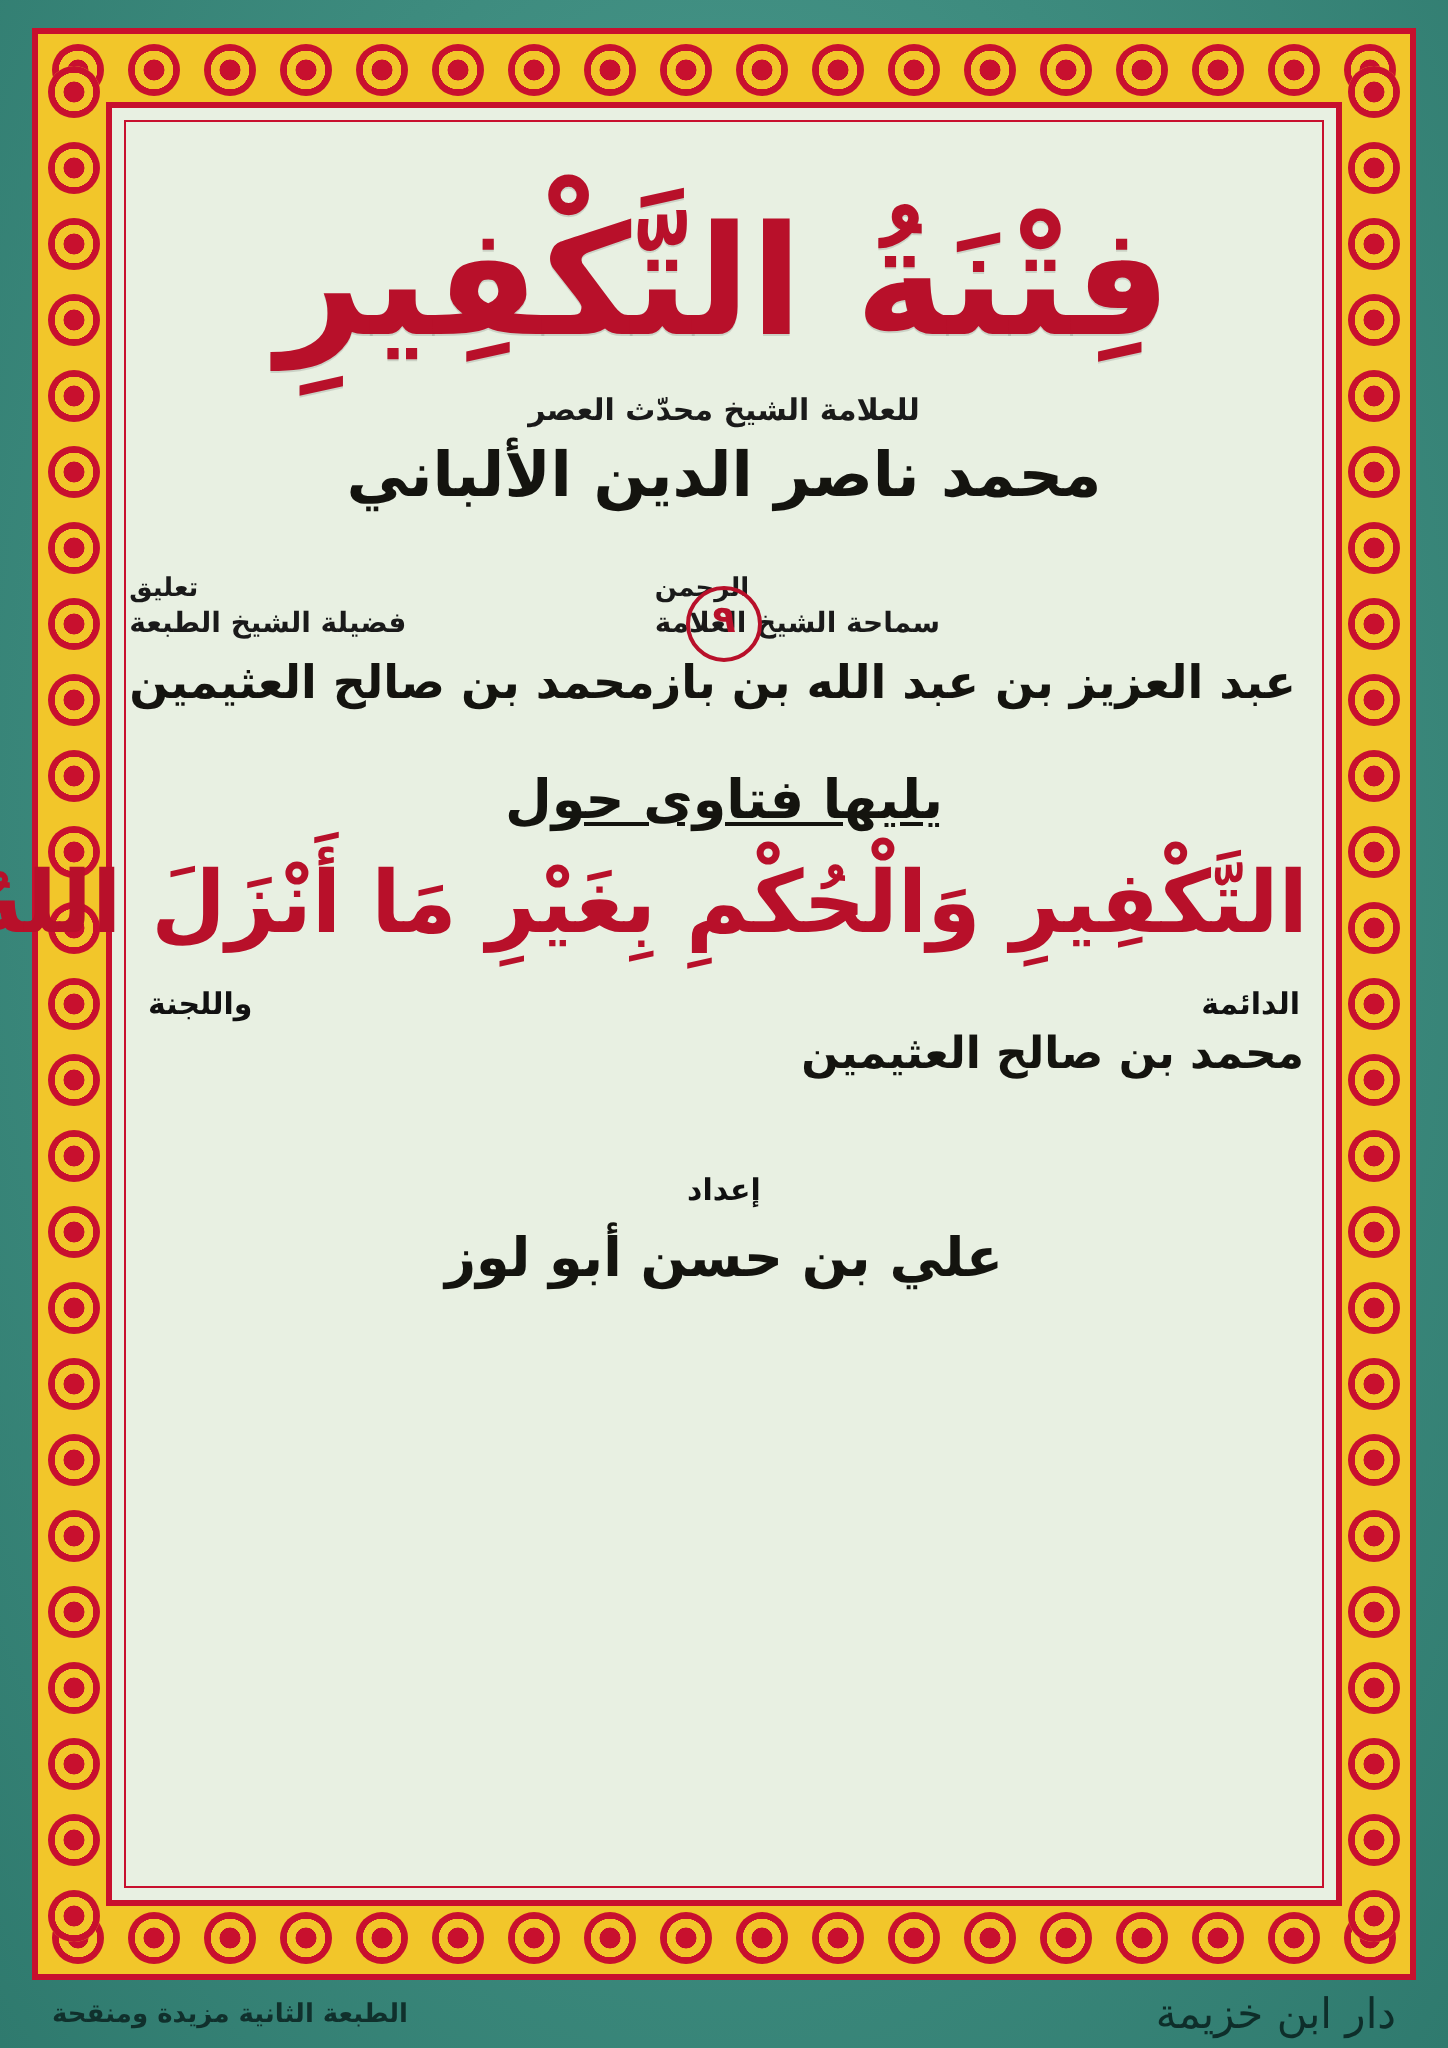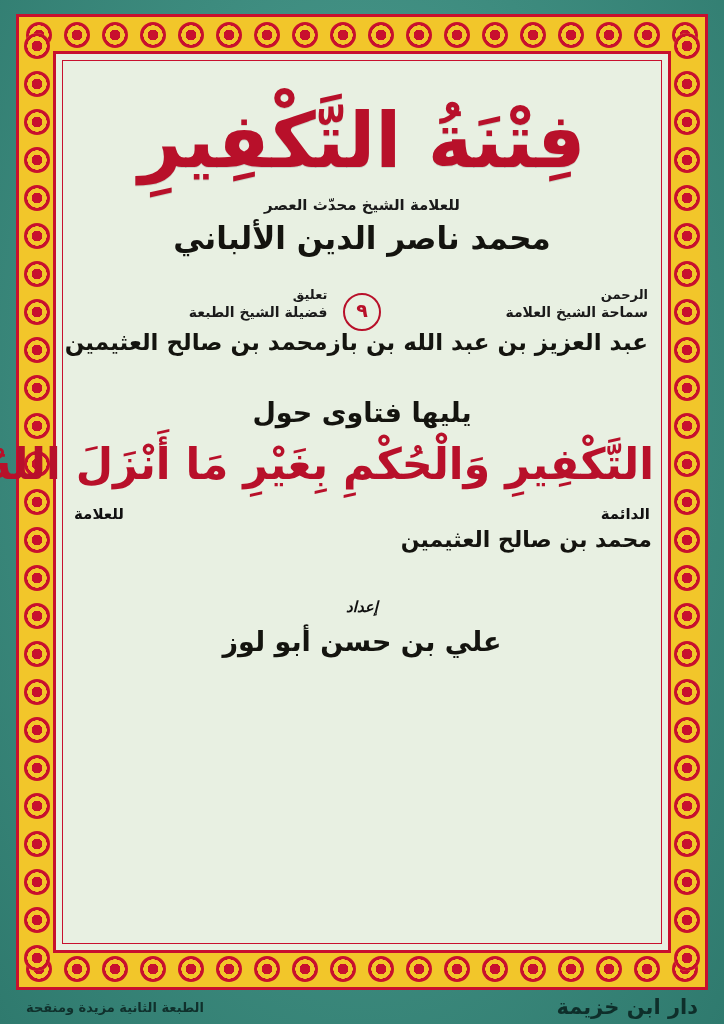--- a/index.html
+++ b/index.html
@@ -108,21 +108,21 @@
     display: flex;
     flex-direction: row;
     justify-content: space-between;
     align-items: flex-start;
     margin-top: 30px;
     position: relative;
     padding: 0 6px;
   }
   .endorse-col {
     flex: 1 1 0;
-    text-align: right;
+    text-align: left;
   }
   .endorse-kicker {
     font-size: 13px;
     font-weight: bold;
     color: #1a1a1a;
   }
   .endorse-role {
     font-size: 14px;
     font-weight: bold;
     color: #1a1a1a;
@@ -150,21 +150,22 @@
     font-size: 19px;
     font-weight: bold;
     line-height: 31px;
     text-align: center;
   }
 
   .follows-line {
     font-size: 27px;
     font-weight: bold;
     color: #14140f;
-    margin-top: 40px;
+    margin-top: 28px;
+    text-decoration: underline;
   }
   .title-second {
     color: #b8102a;
     font-size: 43px;
     font-weight: bold;
     margin-top: 12px;
     line-height: 1.15;
     white-space: nowrap;
   }
 
@@ -197,21 +198,20 @@
     font-size: 16px;
     font-weight: bold;
     margin-top: 8px;
     color: #14140f;
   }
 
   .prep-kicker {
     font-size: 15px;
     font-weight: bold;
     margin-top: 46px;
-    font-style: italic;
   }
   .prep-name {
     font-size: 27px;
     font-weight: bold;
     margin-top: 10px;
     color: #14140f;
   }
 
   
   .bottom-strip {
@@ -227,21 +227,21 @@
     box-sizing: border-box;
     color: #123;
   }
   .edition-note {
     font-size: 13px;
     font-weight: bold;
     color: #10302c;
   }
   .publisher {
     font-size: 21px;
-    font-weight: bold;
+    font-weight: normal;
     color: #0e2e2a;
   }
 </style>
 </head>
 <body>
 
 <div class="page">
 
   <div class="frame">
     <div class="frame-inner-band">
@@ -359,21 +359,21 @@
 
       <div class="seal">٩</div>
     </div>
 
     <div class="follows-line">يليها فتاوى حول</div>
 
     <div class="title-second">التَّكْفِيرِ وَالْحُكْمِ بِغَيْرِ مَا أَنْزَلَ اللهُ</div>
 
     <div class="byline-row">
       <div class="byline-kicker">الدائمة</div>
-      <div class="byline-kicker">للعلامة</div>
+      <div class="byline-kicker">واللجنة</div>
     </div>
 
     <div class="names-row">
       <div class="byline-name">محمد بن صالح العثيمين</div>
     </div>
 
 
     <div class="prep-kicker">إعداد</div>
 
     <div class="prep-name">علي بن حسن أبو لوز</div>

